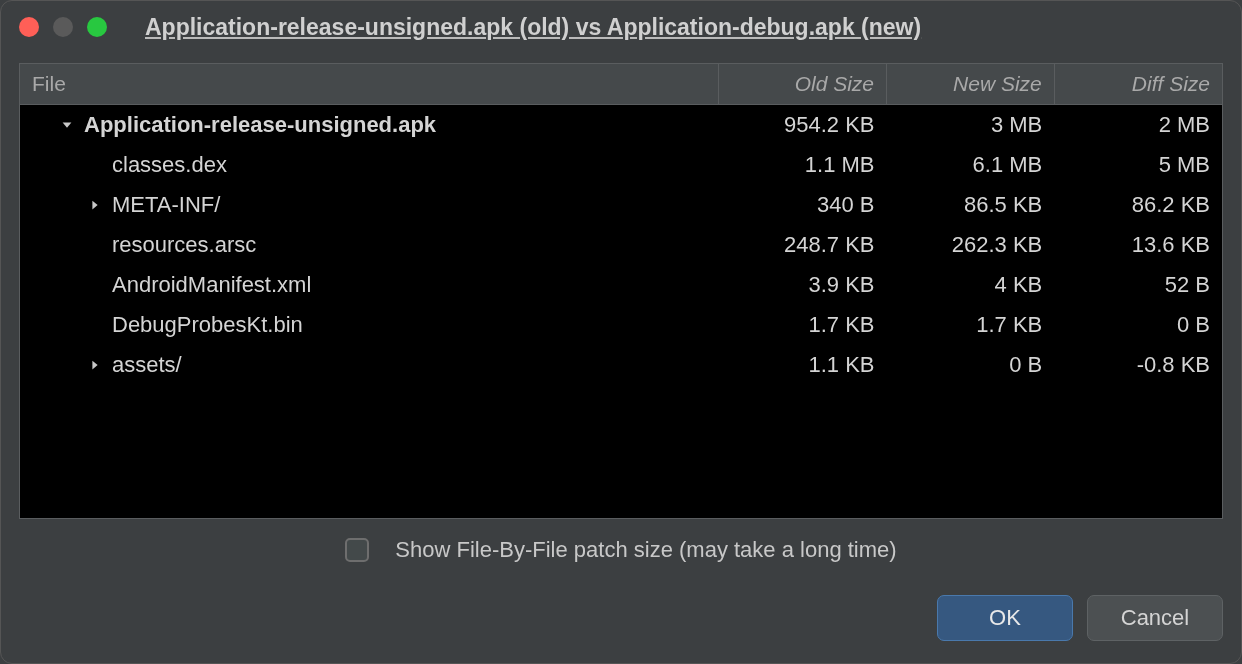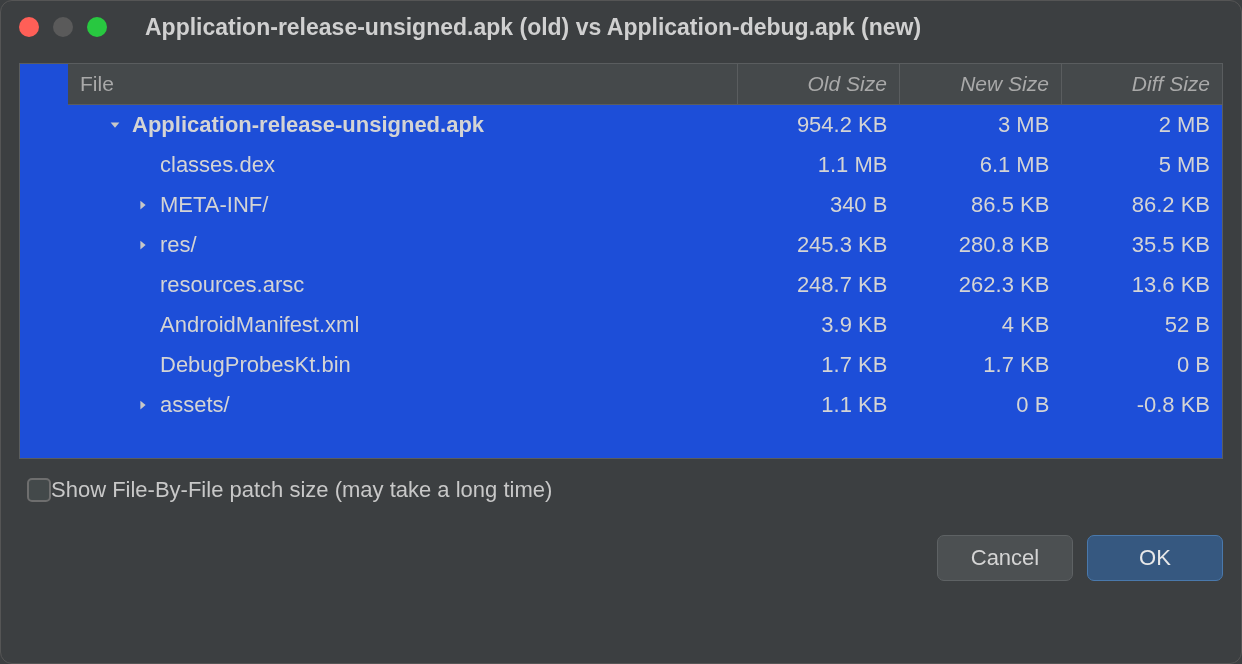--- a/index.html
+++ b/index.html
@@ -15,20 +15,21 @@
       overflow: hidden;
       color: #bbbbbb;
       border: 1px solid #555;
       border-radius: 12px;
     }
     .titlebar {
       display: flex;
       align-items: center;
       padding: 12px 18px;
       height: 52px;
+      text-decoration: underline;
     }
     .traffic-lights {
       display: flex;
       gap: 14px;
       margin-right: 38px;
     }
     .traffic-light {
       width: 20px;
       height: 20px;
       border-radius: 50%;
@@ -39,24 +40,23 @@
     .title {
       font-size: 23px;
       font-weight: 700;
       color: #d0d0d0;
     }
     .content {
       padding: 10px 18px;
     }
     .table-wrap {
       border: 1px solid #5a5d5f;
-      background: #1d4ed8;
-      height: 396px;
+      background: #000000;
+      height: 456px;
       overflow: hidden;
-      padding-left: 48px;
     }
     .table {
       width: 100%;
       border-collapse: collapse;
     }
     .table thead tr {
       background: #45494b;
     }
     .table th {
       text-align: left;
@@ -99,22 +99,23 @@
     .chevron svg {
       width: 14px;
       height: 14px;
     }
     .indent-0 { padding-left: 24px; font-weight: bold; }
     .indent-1 { padding-left: 52px; }
     .filename { margin-left: 6px; }
     .checkbox-row {
       display: flex;
       align-items: center;
-      gap: 0;
+      gap: 26px;
       padding: 18px 8px 22px 8px;
+      justify-content: center;
     }
     .checkbox {
       width: 24px;
       height: 24px;
       border: 2px solid #6e6e6e;
       border-radius: 5px;
       background: #43494a;
       flex-shrink: 0;
     }
     .checkbox-label {
@@ -207,35 +208,20 @@
                 <span class="filename">META-INF/</span>
               </div>
             </td>
             <td class="num">340 B</td>
             <td class="num">86.5 KB</td>
             <td class="num">86.2 KB</td>
           </tr>
           <tr>
             <td>
               <div class="file-cell indent-1">
-                <span class="chevron">
-                  <svg viewBox="0 0 16 16" fill="currentColor">
-                    <path d="M5 3l6 5-6 5z"></path>
-                  </svg>
-                </span>
-                <span class="filename">res/</span>
-              </div>
-            </td>
-            <td class="num">245.3 KB</td>
-            <td class="num">280.8 KB</td>
-            <td class="num">35.5 KB</td>
-          </tr>
-          <tr>
-            <td>
-              <div class="file-cell indent-1">
                 <span class="chevron"></span>
                 <span class="filename">resources.arsc</span>
               </div>
             </td>
             <td class="num">248.7 KB</td>
             <td class="num">262.3 KB</td>
             <td class="num">13.6 KB</td>
           </tr>
           <tr>
             <td>
@@ -278,15 +264,15 @@
     </table>
   </div>
 
   <div class="checkbox-row">
     <div class="checkbox"></div>
     <div class="checkbox-label">Show File-By-File patch size (may take a long time)</div>
   </div>
 </div>
 
 <div class="buttons">
+  <div class="btn btn-ok">OK</div>
   <div class="btn btn-cancel">Cancel</div>
-  <div class="btn btn-ok">OK</div>
 </div>
 
 </body></html>

